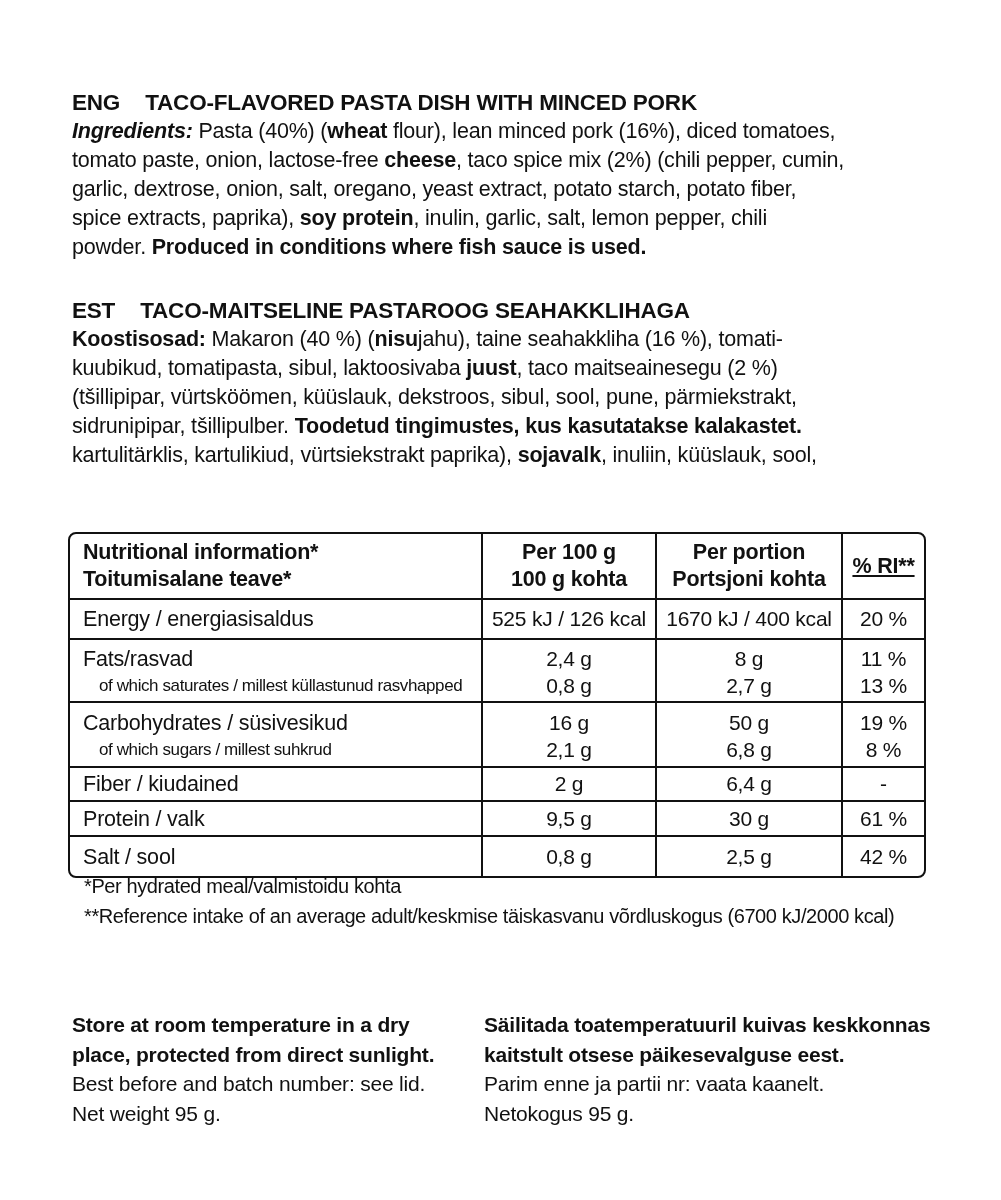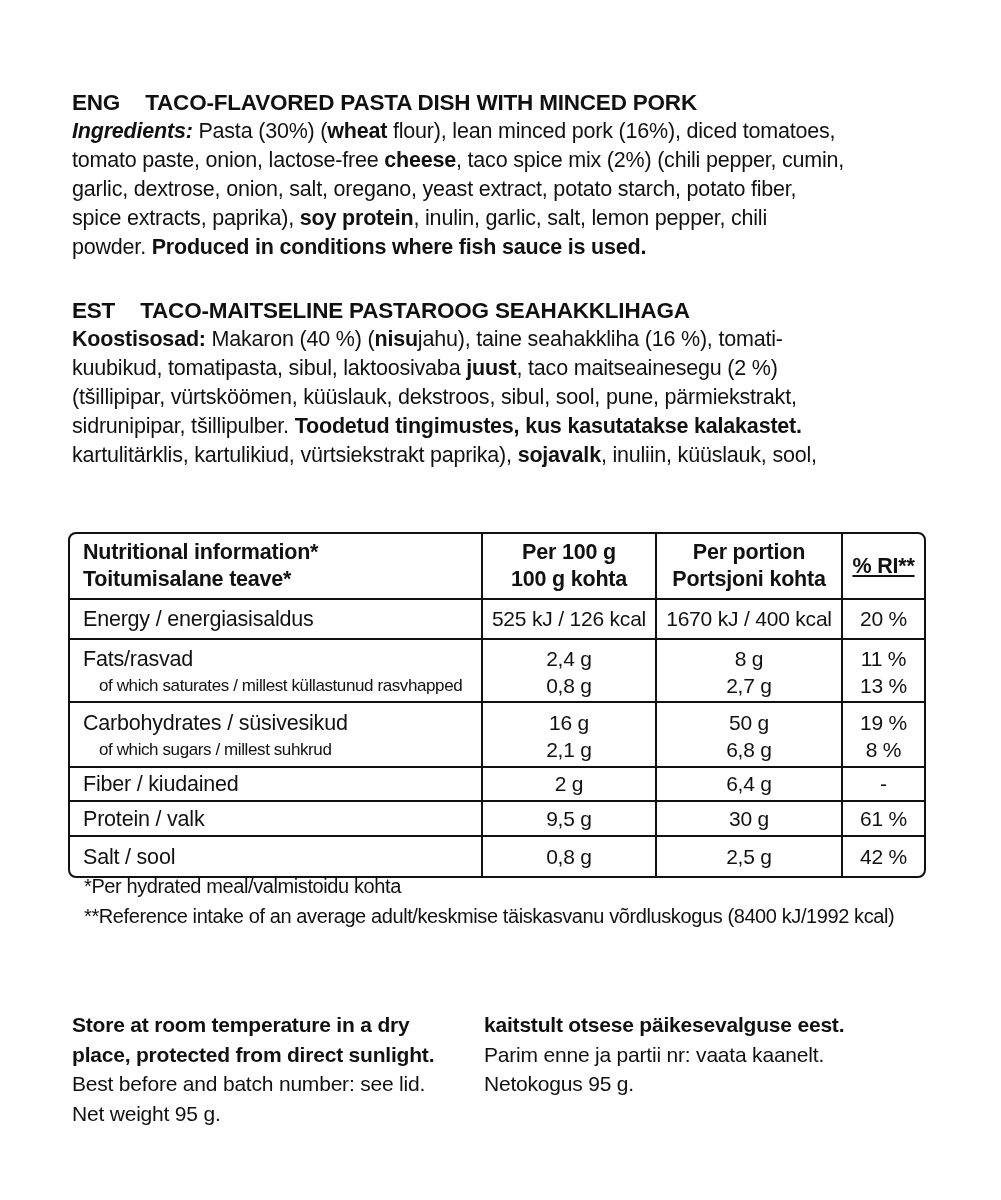--- a/index.html
+++ b/index.html
@@ -44,21 +44,21 @@
 </style>
 </head>
 <body>
 
 <div class="page">
 
   <section class="text-block" id="eng-block">
     <div class="heading">
       <span class="lang">ENG</span><span>TACO-FLAVORED PASTA DISH WITH MINCED PORK</span>
     </div>
-    <div class="pline"><span style="font-weight: bold; font-style: italic;">Ingredients: </span><span>Pasta (30%) (</span><span style="font-weight: bold; margin-top: 24px;">wheat</span><span> flour), lean minced pork (16%), diced tomatoes,</span></div>
+    <div class="pline"><span style="font-weight: bold; font-style: italic;">Ingredients: </span><span>Pasta (40%) (</span><span style="font-weight: bold; margin-top: 24px;">wheat</span><span> flour), lean minced pork (16%), diced tomatoes,</span></div>
     <div class="pline"><span>tomato paste, onion, lactose-free </span><span style="font-weight: bold;">cheese</span><span>, taco spice mix (2%) (chili pepper, cumin,</span></div>
     <div class="pline"><span>garlic, dextrose, onion, salt, oregano, yeast extract, potato starch, potato fiber,</span></div>
     <div class="pline"><span>spice extracts, paprika), </span><span style="font-weight: bold;">soy protein</span><span>, inulin, garlic, salt, lemon pepper, chili</span></div>
     <div class="pline"><span>powder. </span><span style="font-weight: bold;">Produced in conditions where fish sauce is used.</span></div>
   </section>
 
   <section class="text-block" id="est-block">
     <div class="heading">
       <span class="lang">EST</span><span>TACO-MAITSELINE PASTAROOG SEAHAKKLIHAGA</span>
     </div>
@@ -167,30 +167,31 @@
     <div class="cell val vr">
         <div class="l1">2,5 g</div>
       </div>
     <div class="cell val">
         <div class="l1">42 %</div>
       </div>
   </div>
 
   <div class="footnotes">
     <div>*Per hydrated meal/valmistoidu kohta</div>
-    <div>**Reference intake of an average adult/keskmise täiskasvanu võrdluskogus (8400 kJ/1992 kcal)</div>
+    <div>**Reference intake of an average adult/keskmise täiskasvanu võrdluskogus (6700 kJ/2000 kcal)</div>
   </div>
 
   <div class="storage">
     <div class="store-col" id="store-en">
       <div class="b">Store at room temperature in a dry</div>
       <div class="b">place, protected from direct sunlight.</div>
       <div>Best before and batch number: see lid.</div>
       <div>Net weight 95 g.</div>
     </div>
     <div class="store-col" id="store-et">
+      <div class="b">Säilitada toatemperatuuril kuivas keskkonnas</div>
       <div class="b">kaitstult otsese päikesevalguse eest.</div>
       <div>Parim enne ja partii nr: vaata kaanelt.</div>
       <div>Netokogus 95 g.</div>
     </div>
   </div>
 
 </div>
 
 </body></html>

